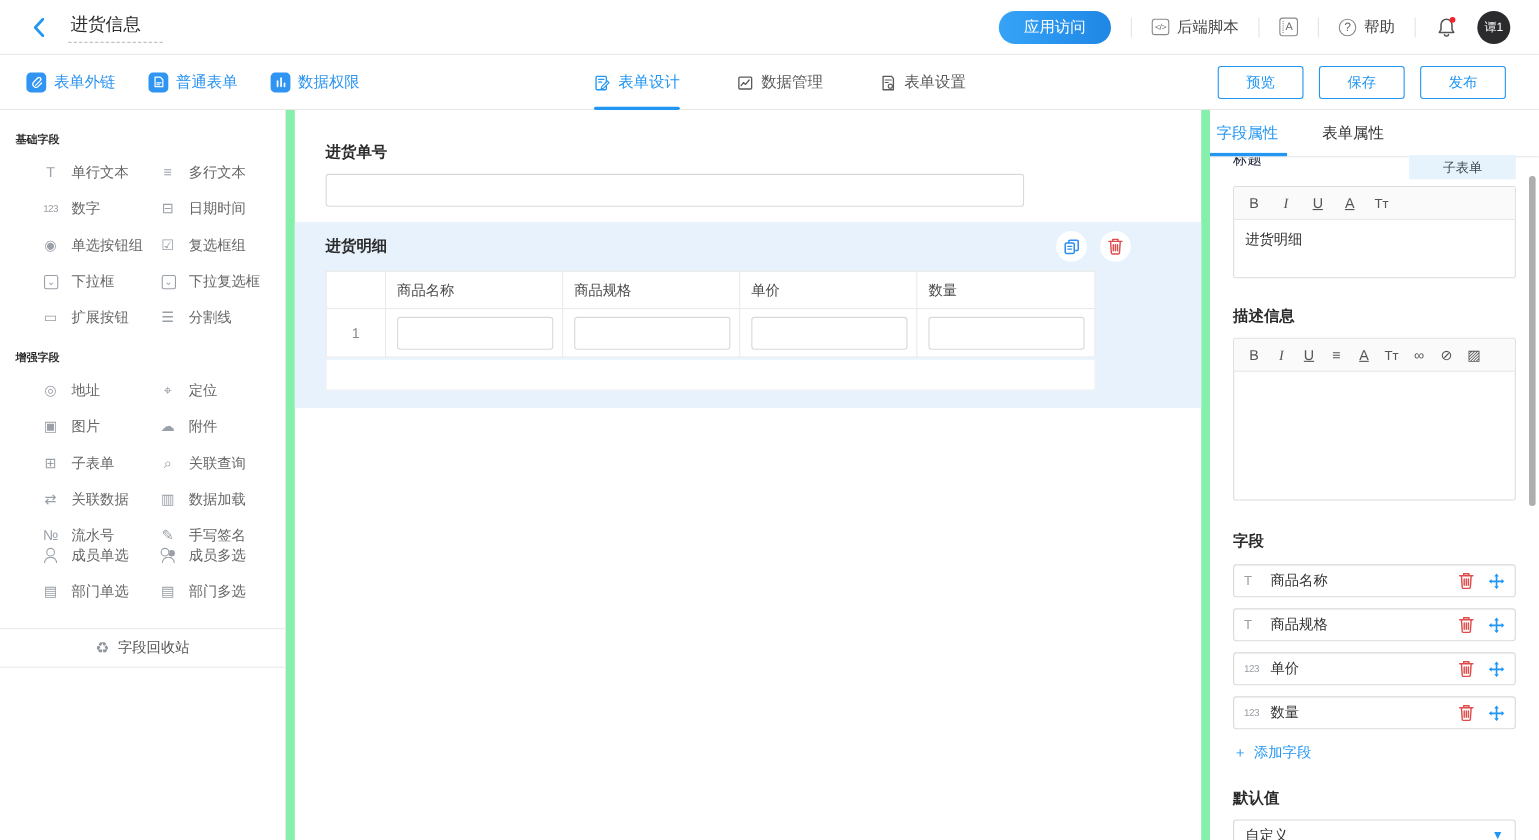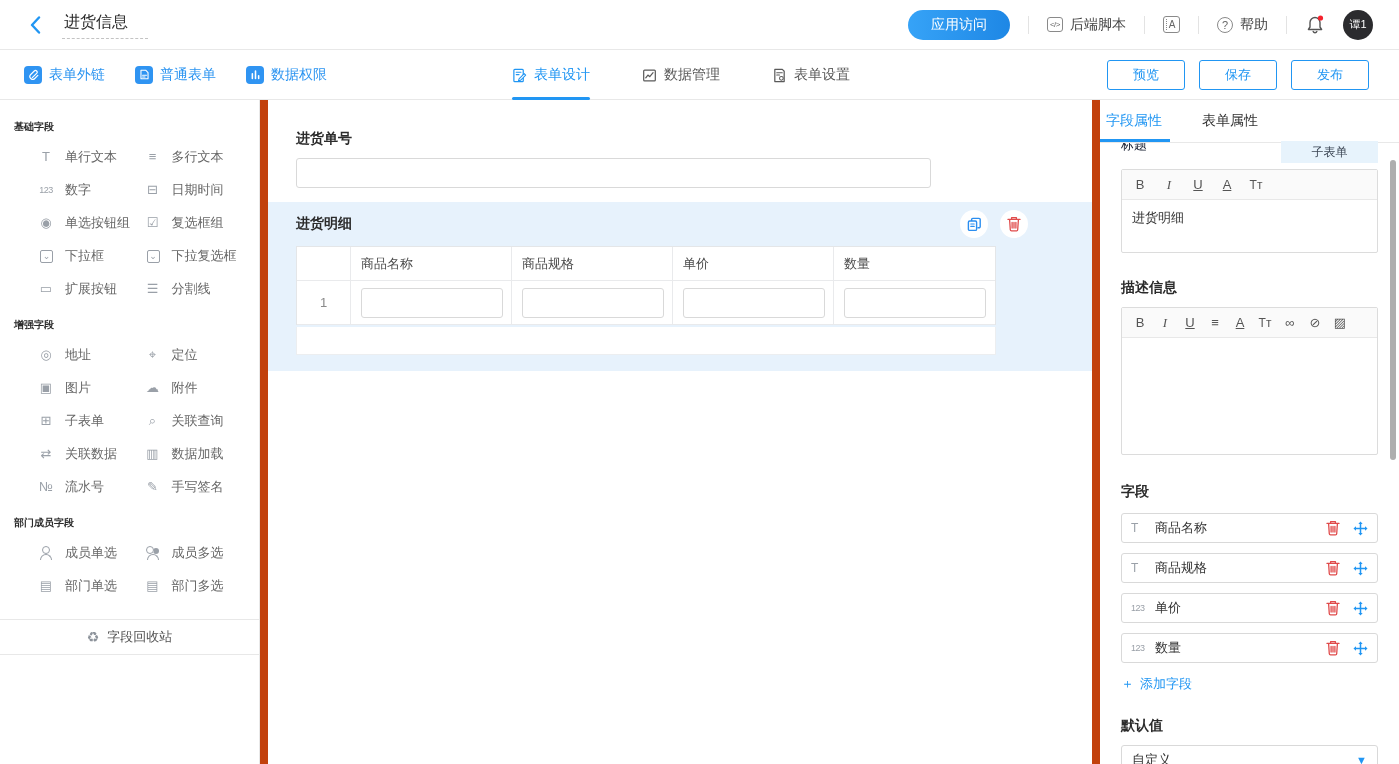--- a/index.html
+++ b/index.html
@@ -27,21 +27,21 @@
   .bell-wrap { position:relative; width:20px; height:22px; cursor:pointer; }
   .avatar { width:30px; height:30px; border-radius:50%; background:#2b2b2e; color:#fff; font-size:11px;
     display:flex; align-items:center; justify-content:center; margin-left:18px; cursor:pointer; }
 
   
   .subbar { position:absolute; left:0; top:50px; width:1399px; height:50px; background:#fff;
     border-bottom:1px solid #e8e8e8; display:flex; align-items:center; }
   .subbar-left { display:flex; align-items:center; gap:30px; margin-left:24px;text-align:right; }
   .sub-item { display:flex; align-items:center; gap:7px; font-size:14px; color:#2b94f1; cursor:pointer; }
   .blue-sq { width:18px; height:18px; border-radius:4px; background:#2f94f2; display:flex; align-items:center; justify-content:center; }
-  .center-tabs { position:absolute; left:512px; top:0; height:50px; display:flex; gap:52px; align-items:center; }
+  .center-tabs { position:absolute; left:540px; top:0; height:50px; display:flex; gap:52px; align-items:center; }
   .ct-tab { position:relative; height:50px; display:flex; align-items:center; gap:7px; font-size:14px; color:#5a5a5a; cursor:pointer; }
   .ct-tab.active { color:#2196f3; }
   .ct-tab.active::after { content:""; position:absolute; left:0; right:0; bottom:0; height:3px; background:#2196f3; border-radius:2px; }
   .subbar-right { margin-left:auto; margin-right:30px; display:flex; gap:14px;padding-left:28px; }
   .ghost-btn { width:78px; height:30px; background:#fff; border:1px solid #2196f3; border-radius:3px;
     color:#2196f3; font-size:13px; cursor:pointer; }
 
   
   .sidebar { position:absolute; left:0; top:100px; width:260px; height:664px; background:#fff;
     border-right:1px solid #e8e8e8; overflow:hidden; }
@@ -56,21 +56,21 @@
   .icon-person::before { content:""; position:absolute; left:6px; top:0; width:6px; height:6px;
     border:1.3px solid #9aa0a8; border-radius:50%; }
   .icon-person::after { content:""; position:absolute; left:4px; bottom:0; width:10px; height:5px;
     border:1.3px solid #9aa0a8; border-bottom:none; border-radius:6px 6px 0 0; }
   .icon-person.multi::before { left:3px; box-shadow:6px 1px 0 -1px #9aa0a8; }
   .recycle-zone { margin-top:24px; border-top:1px solid #e8e8e8; border-bottom:1px solid #e8e8e8;
     height:36px; display:flex; align-items:center; justify-content:center; gap:8px; font-size:13px; color:#555; cursor:pointer; }
   .recycle-zone .ri { color:#8d939b; font-size:14px; }
 
   
-  .canvas { position:absolute; left:260px; top:100px; width:840px; height:664px; background:#c2410c; }
+  .canvas { position:absolute; left:260px; top:100px; width:840px; height:664px; background:#86efac; }
   .canvas-card { position:absolute; left:8px; top:0; width:824px; height:664px; background:#fff; }
   .fld-label { font-size:14px; font-weight:bold; color:#2b2b2b; }
   .plain-field { padding:30px 28px 0 28px; }
   .plain-field input { margin-top:10px; width:635px; height:30px; border:1px solid #d9d9d9; border-radius:3px;
     background:#fff; outline:none; padding:0 8px; font-size:13px; }
   .subform-block { margin-top:14px; background:#e7f2fc; padding:10px 28px 16px 28px; position:relative; }
   .subform-head { display:flex; align-items:center; height:24px; }
   .subform-actions { margin-left:auto; display:flex; gap:12px; margin-right:36px; }
   .circle-btn { width:28px; height:28px; border-radius:50%; background:#fff; display:flex; align-items:center;
     justify-content:center; cursor:pointer; border:none; }
@@ -306,21 +306,20 @@
     <div class="side-item">
       <span class="side-icon">№</span>
       <span>流水号</span>
     </div>
     <div class="side-item">
       <span class="side-icon">✎</span>
       <span>手写签名</span>
     </div>
   </div>
 
-  <div class="side-section-title">部门成员字段</div>
   <div class="side-grid">
     <div class="side-item">
       <span class="icon-person"></span>
       <span>成员单选</span>
     </div>
     <div class="side-item">
       <span class="icon-person multi"></span>
       <span>成员多选</span>
     </div>
     <div class="side-item">

